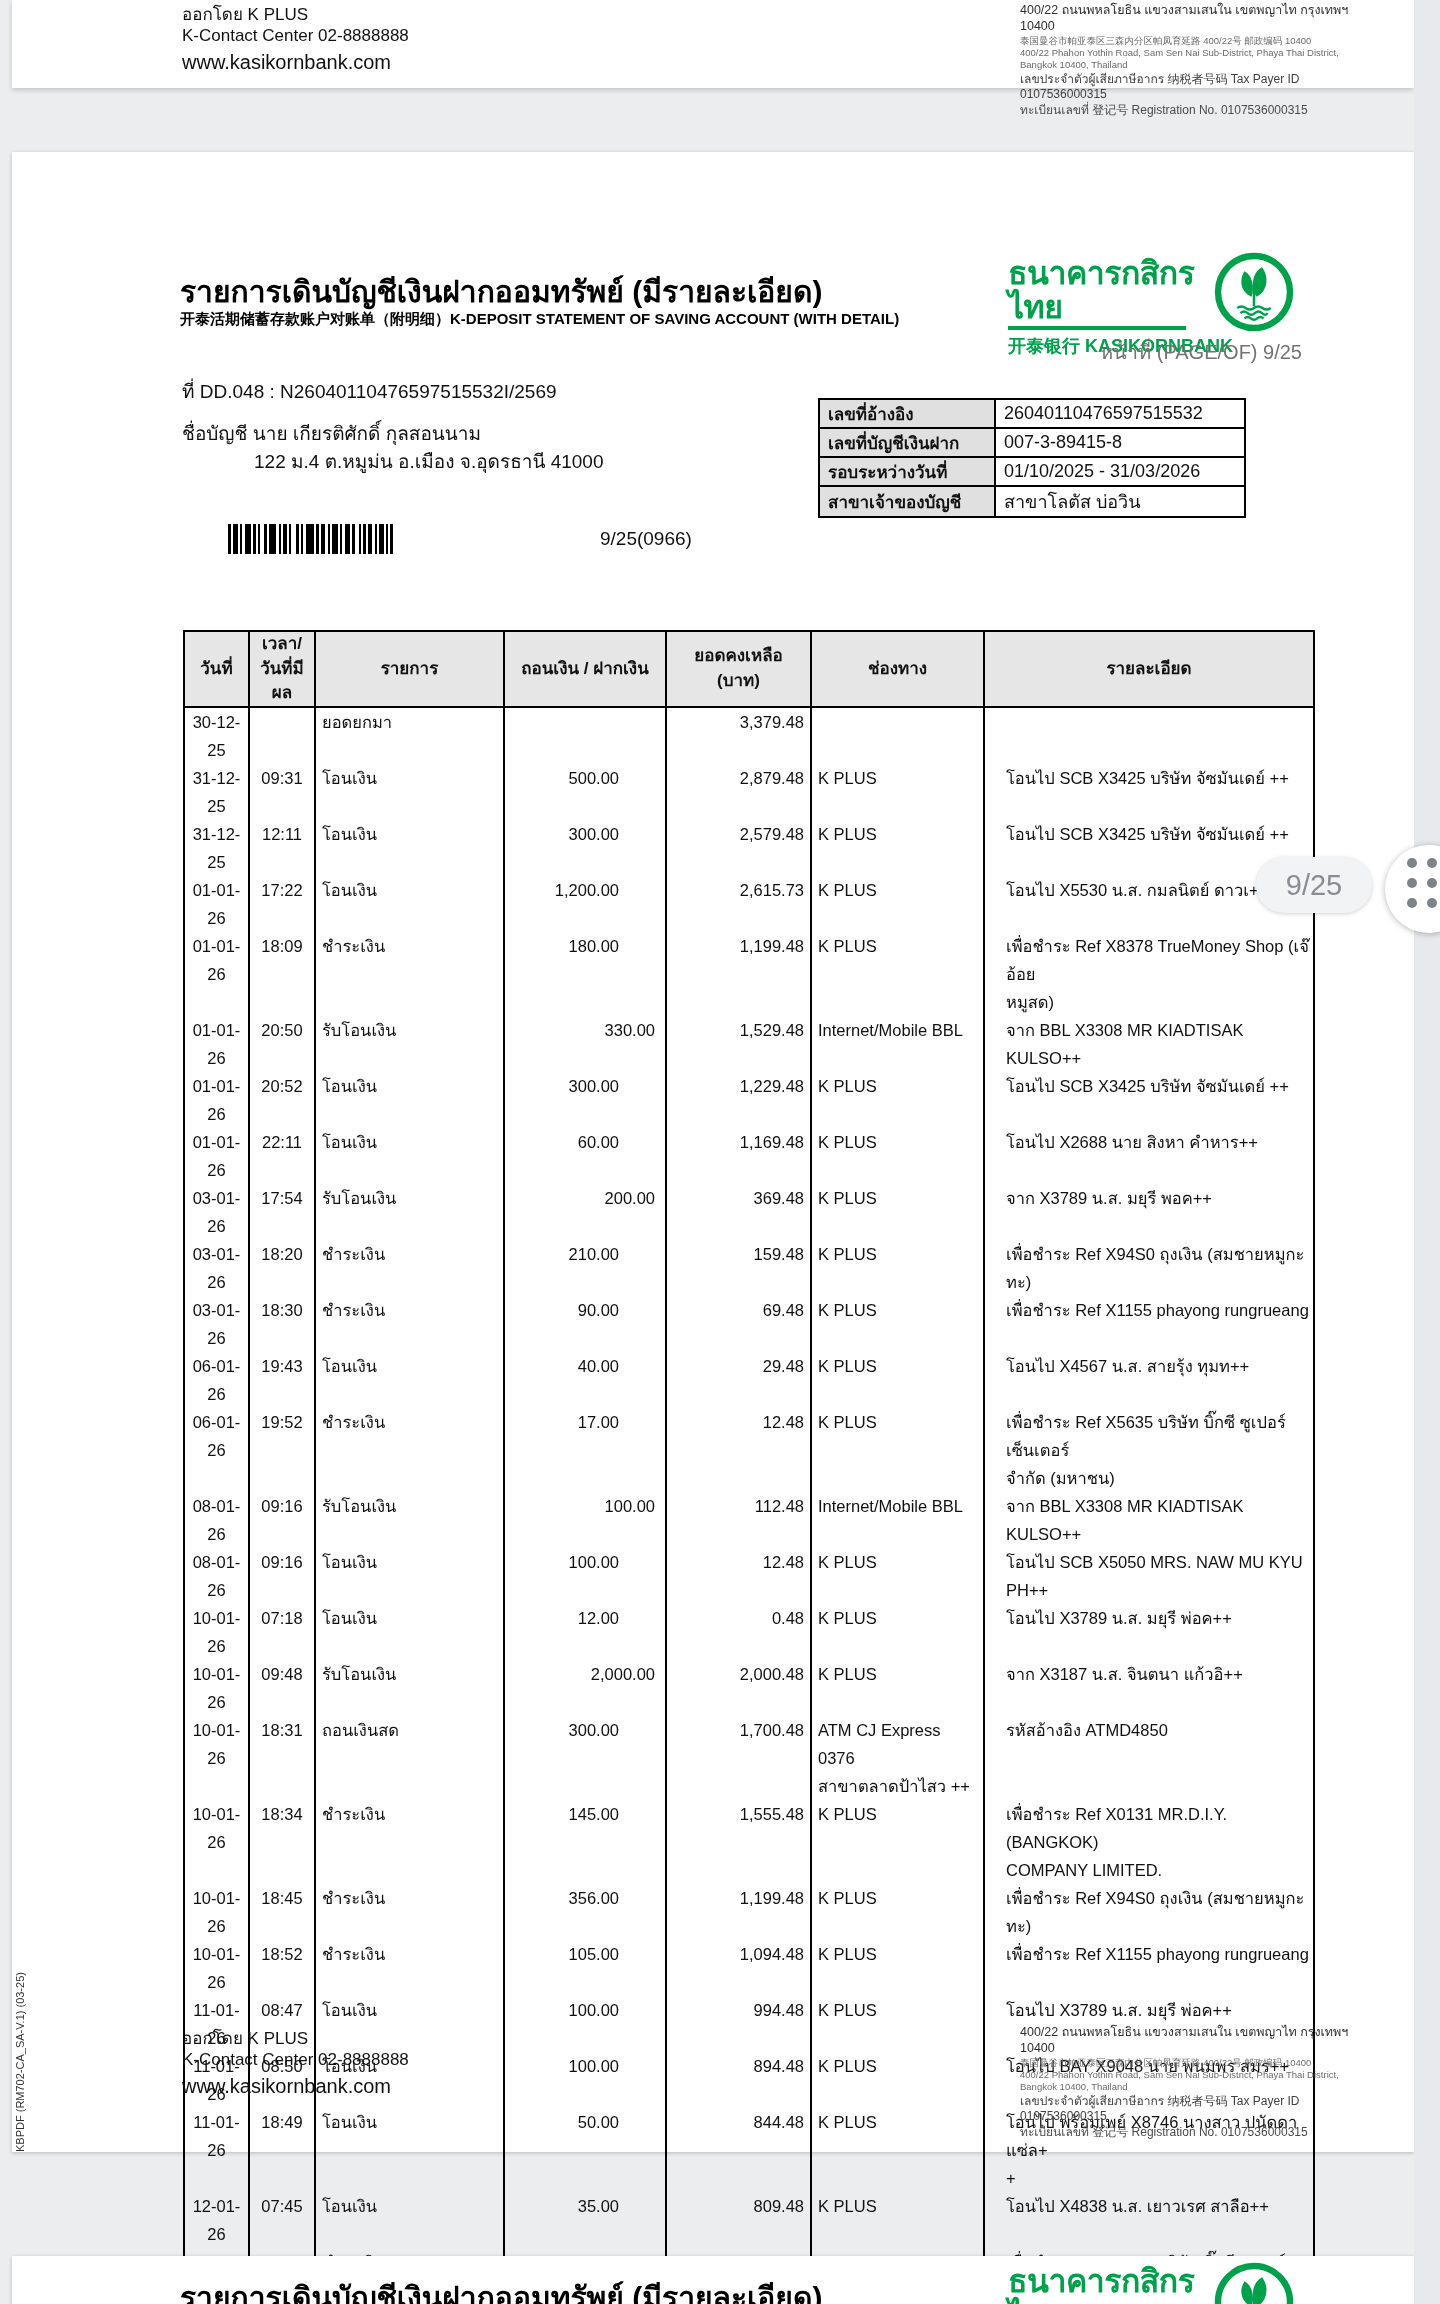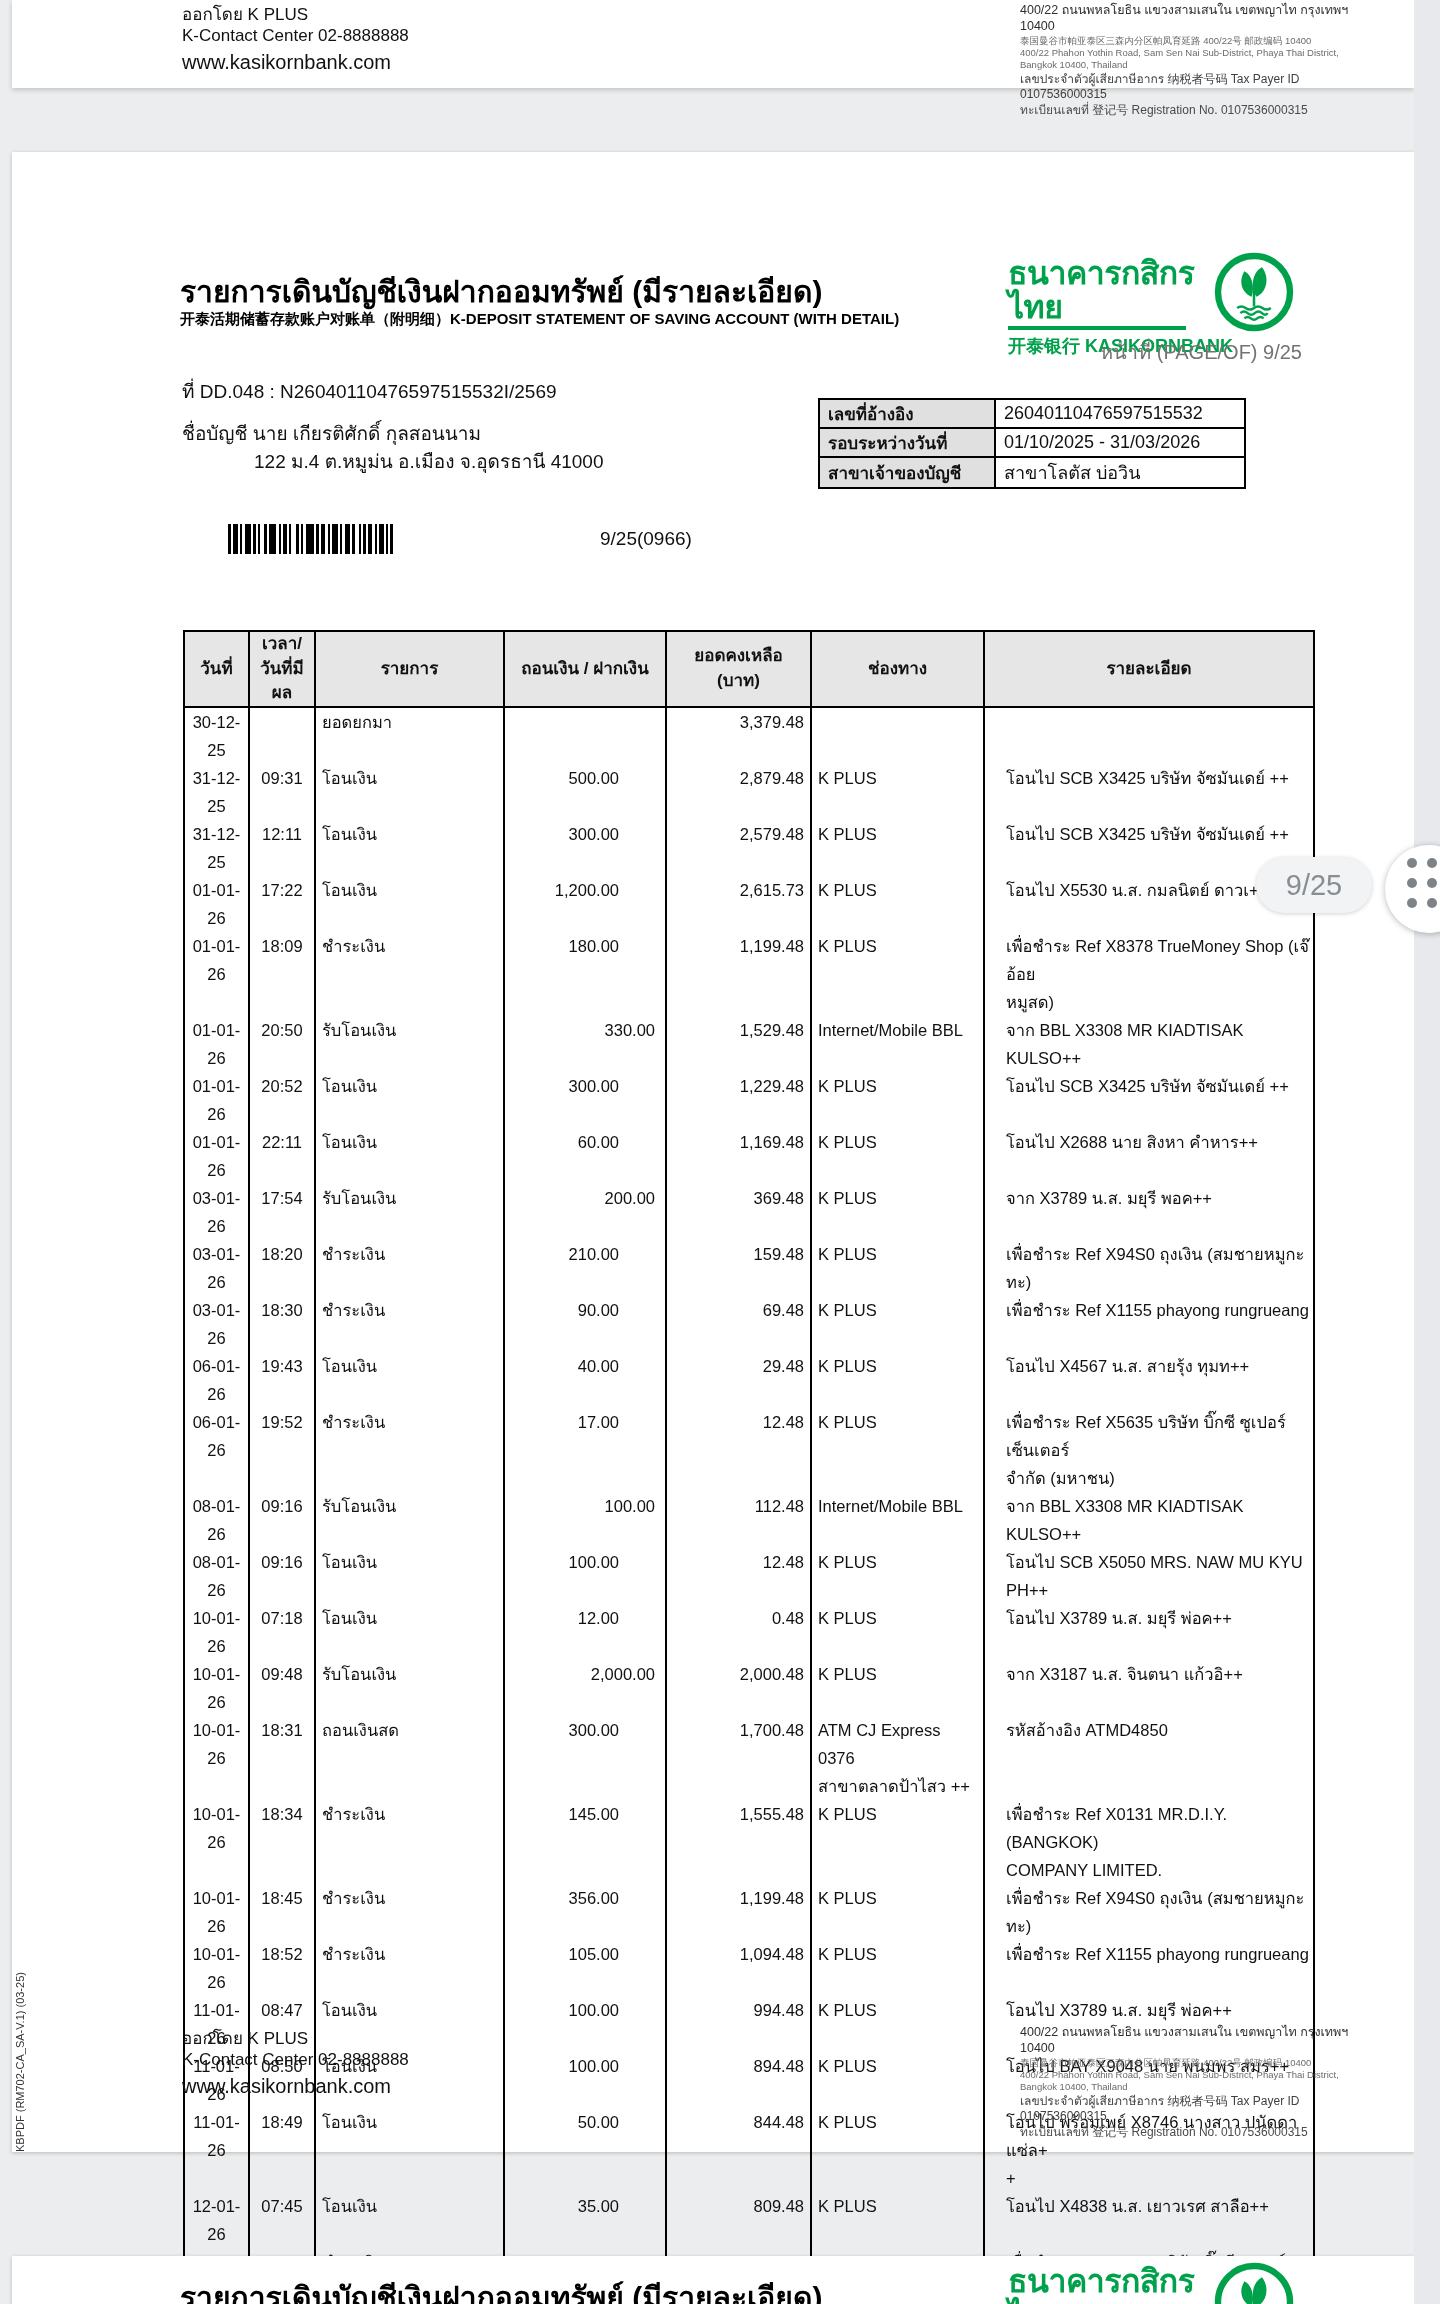--- a/index.html
+++ b/index.html
@@ -136,20 +136,24 @@
 
   <div class="doc-no" style="top:224px;">ที่ DD.048 : N26040110476597515532I/2569</div>
   <div class="acct-line1" style="top:266px;">ชื่อบัญชี  นาย เกียรติศักดิ์ กุลสอนนาม</div>
   <div class="acct-line2" style="top:294px;">122 ม.4 ต.หมูม่น อ.เมือง จ.อุดรธานี 41000</div>
 
   <table class="ref-table">
     <tbody>
         <tr>
           <td class="lbl">เลขที่อ้างอิง</td>
           <td class="val">26040110476597515532</td>
+        </tr>
+        <tr>
+          <td class="lbl">เลขที่บัญชีเงินฝาก</td>
+          <td class="val">007-3-89415-8</td>
         </tr>
         <tr>
           <td class="lbl">รอบระหว่างวันที่</td>
           <td class="val">01/10/2025 - 31/03/2026</td>
         </tr>
         <tr>
           <td class="lbl">สาขาเจ้าของบัญชี</td>
           <td class="val">สาขาโลตัส บ่อวิน</td>
         </tr>
       </tbody>

